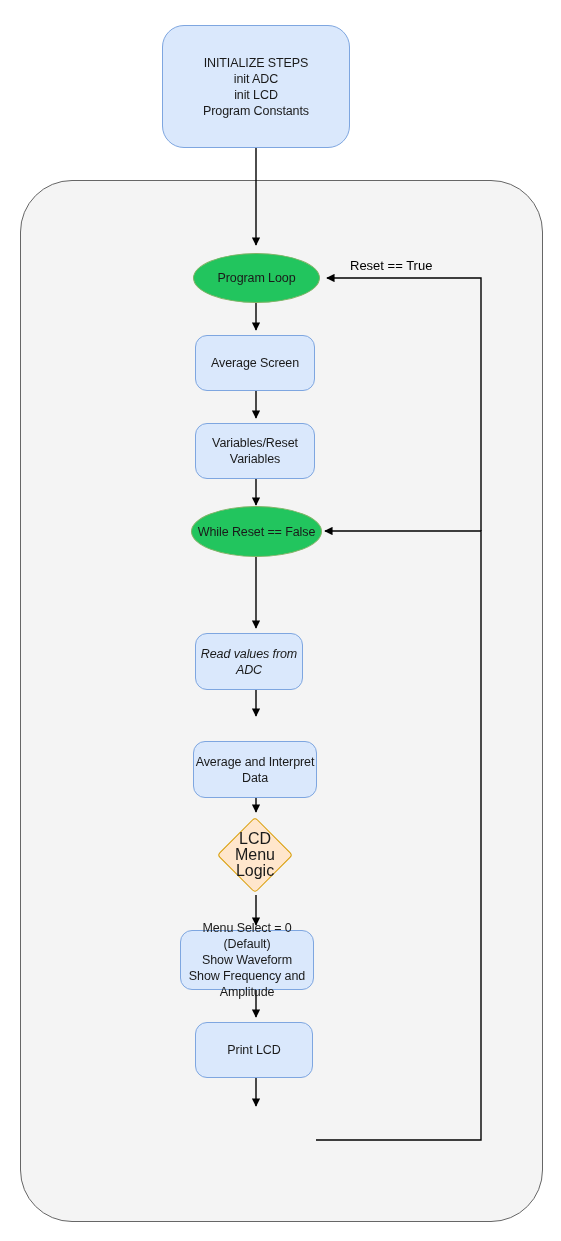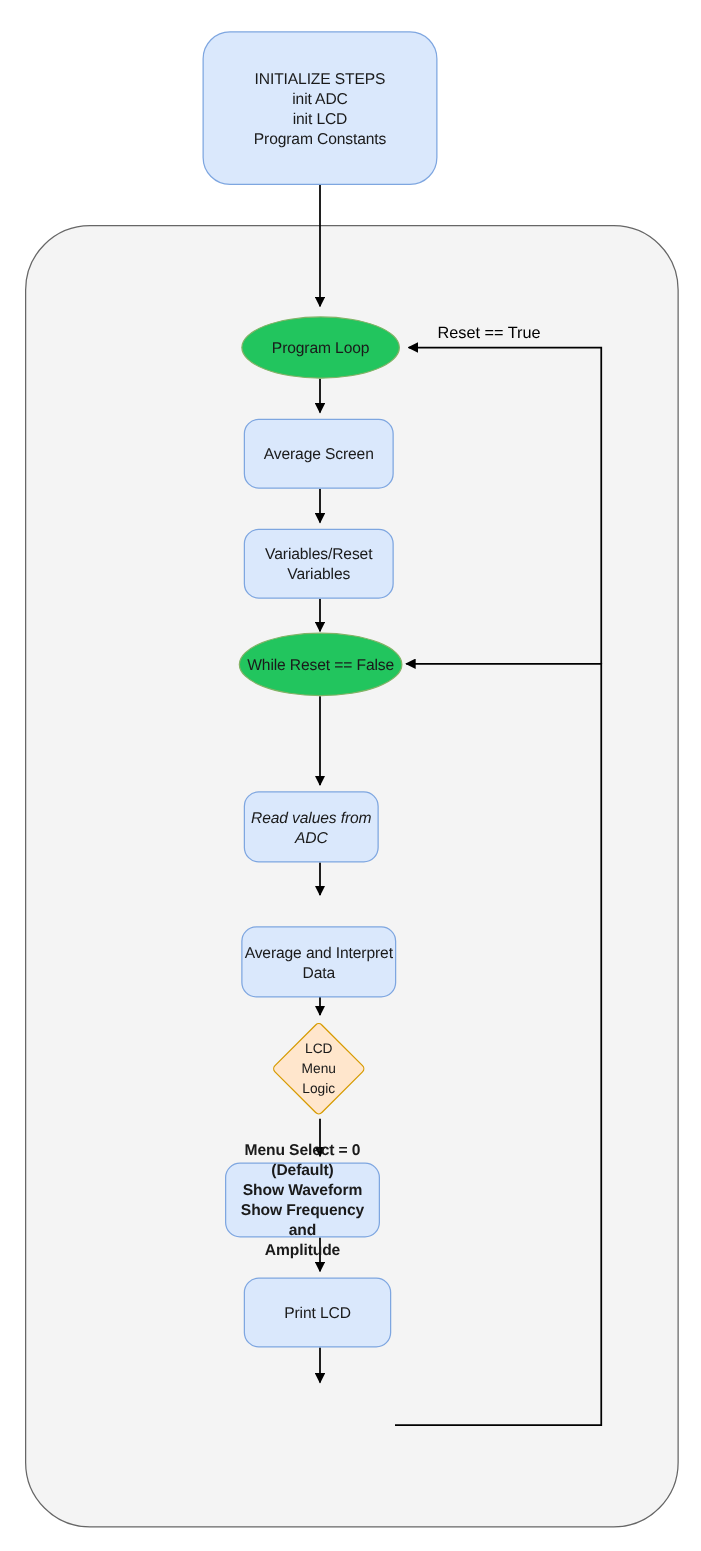--- a/index.html
+++ b/index.html
@@ -66,21 +66,21 @@
   .decision-label {
     position: absolute;
     left: 0;
     top: 0;
     width: 100%;
     height: 100%;
     display: flex;
     align-items: center;
     justify-content: center;
     text-align: center;
-    font-size: 11px;
+    font-size: 16px;
     line-height: 16px;
     color: #1a1a1a;
     white-space: pre-line;
   }
   .container-box {
     position: absolute;
     background: #f4f4f4;
     border: 1px solid #666666;
     border-radius: 52px;
     box-sizing: border-box;
@@ -146,21 +146,21 @@
   <div class="node process" style="left:193px; top:721px; width:124px; height:57px;margin-top:20px;">Average and Interpret
 Data</div>
 
   <div class="decision-wrap" style="left:228px; top:828px; width:54px; height:54px;">
     <div class="decision-shape"></div>
     <div class="decision-label" style="left:-32px; top:-20px; width:118px; height:94px;">LCD
 Menu
 Logic</div>
   </div>
 
-  <div class="node process" style="left:180px; top:930px; width:124px; height:60px;font-weight:bold;">Menu Select = 0 (Default)
+  <div class="node process" style="left:180px; top:930px; width:134px; height:60px;">Menu Select = 0 (Default)
 Show Waveform
 Show Frequency and
 Amplitude</div>
 
   <div class="node process" style="left:195px; top:1022px; width:118px; height:56px;">Print LCD</div>
 
 
   <div class="edge-label" style="left:350px; top:258px;">Reset == True</div>
 
 </div>

